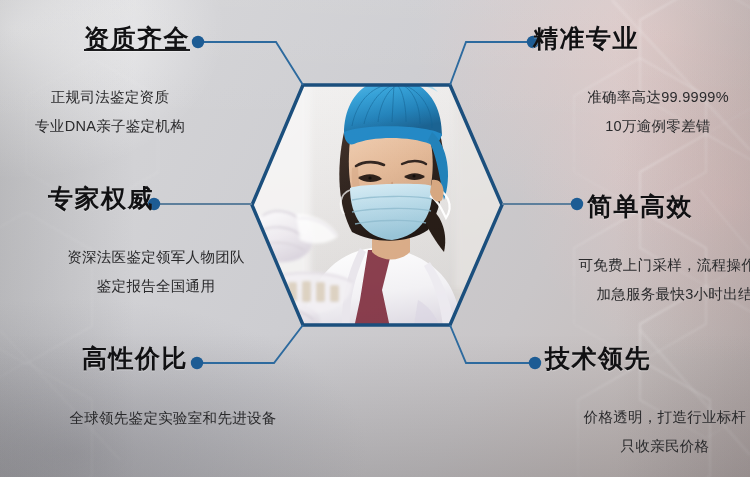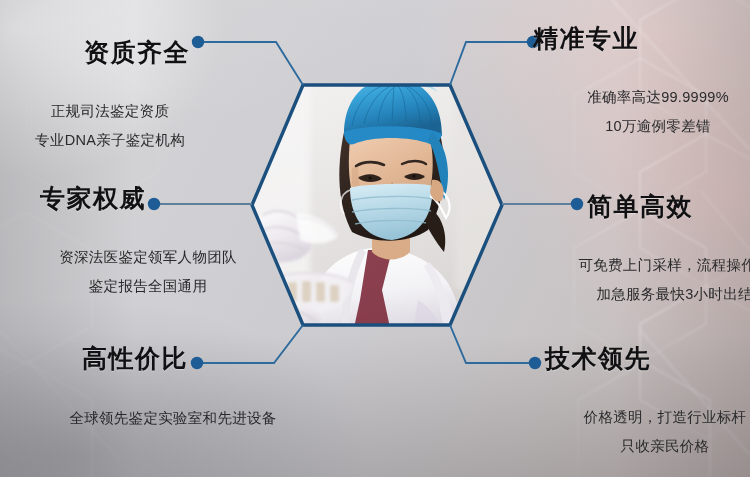--- a/index.html
+++ b/index.html
@@ -80,22 +80,22 @@
     white-space: nowrap;
     letter-spacing: 0.3px;
   }
   .feat.left  { text-align: right; }
   .feat.right { text-align: left; }
 
   .feat.left .feat-lines  { text-align: center; }
   .feat.right .feat-lines { text-align: center; }
 
   
-  #feat-0 { left: 30px;  top: 40px;  width: 160px; }
-  #feat-1 { left: 0px;   top: 186px; width: 146px; }
+  #feat-0 { left: 30px;  top: 26px;  width: 160px; text-decoration: underline; }
+  #feat-1 { left: 8px;   top: 186px; width: 146px; }
   #feat-2 { left: 28px;  top: 346px; width: 160px; }
   
   #feat-3 { left: 533px; top: 26px;  width: 200px; }
   #feat-4 { left: 587px; top: 194px; width: 163px; }
   #feat-5 { left: 545px; top: 346px; width: 200px; }
 
   #feat-0 .feat-lines { position: absolute; left: -85px; top: 42px; width: 330px; }
   #feat-1 .feat-lines { position: absolute; left: -2px;  top: 42px; width: 300px; }
   #feat-2 .feat-lines { position: absolute; left: -20px; top: 42px; width: 330px; margin-top: 16px; }
   #feat-3 .feat-lines { position: absolute; left: -35px; top: 42px; width: 320px; }

